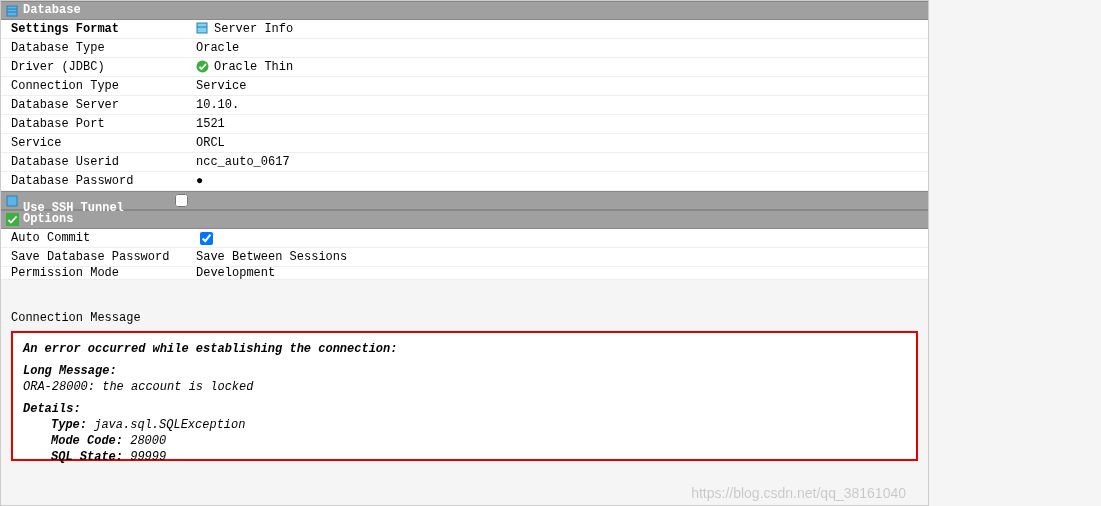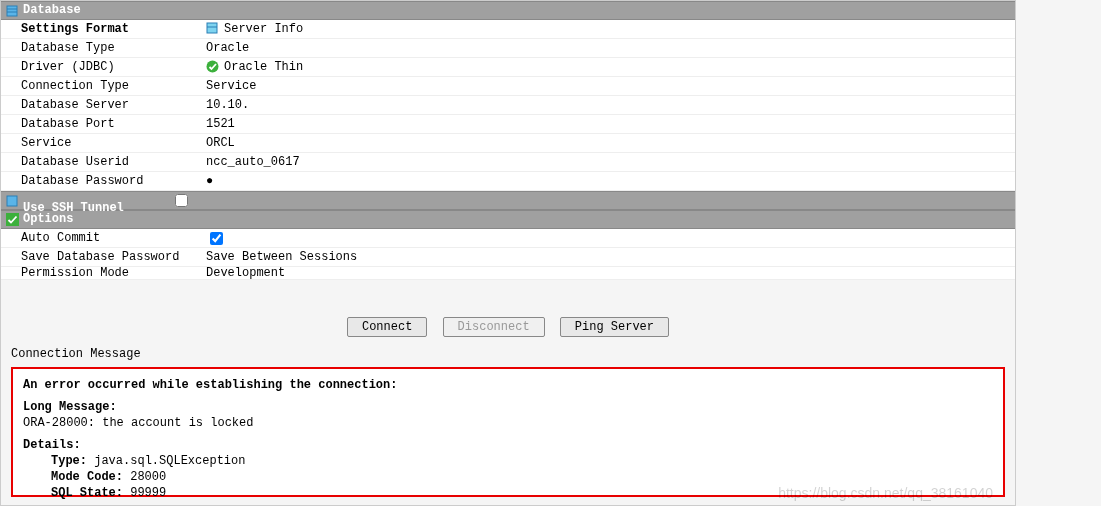--- a/index.html
+++ b/index.html
@@ -1,29 +1,29 @@
 <!DOCTYPE html>
 <html><head>
 <meta charset="utf-8">
 <style>
 html,body{margin:0;padding:0;font-family:"Courier New",monospace;font-size:12px;background:#f5f5f5;color:#000;}
-.container{width:1016px;height:506px;position:relative;overflow:hidden;border:1px solid #ccc;box-sizing:border-box;}
+.container{width:929px;height:506px;position:relative;overflow:hidden;border:1px solid #ccc;box-sizing:border-box;}
 .section-hdr{background:#a0a0a0;color:#fff;font-weight:bold;height:17px;line-height:17px;padding-left:4px;display:flex;align-items:center;border-top:1px solid #888;border-bottom:1px solid #888;}
 .section-hdr .icon{width:14px;height:14px;margin-right:4px;display:inline-flex;align-items:center;justify-content:center;}
 .row{display:flex;align-items:center;height:18px;border-bottom:1px solid #eee;background:#fff;}
-.row .label{width:170px;padding-left:10px;color:#000;margin-left:10px;}
+.row .label{width:170px;padding-left:10px;color:#000;}
 .row .value{display:flex;align-items:center;padding-left:15px;}
 .row .icon{width:14px;height:14px;margin-right:4px;display:inline-flex;}
 .checkbox{width:13px;height:13px;}
 .scroll-area{height:306px;overflow:hidden;}
 .btn-bar{text-align:center;padding:10px 0 6px;}
 button.btn{font-family:"Courier New",monospace;font-size:12px;padding:2px 14px;margin:0 4px;background:#e8e8e8;border:1px solid #888;border-radius:2px;cursor:pointer;}
 button.btn:disabled{color:#999;background:#f0f0f0;}
 .msg-label{padding:4px 12px 2px 10px;font-size:12px;}
-.msg-box{margin:4px 10px 24px 10px;border:2px solid #e80000;background:#fff;padding:8px 10px;height:130px;box-sizing:border-box;font-size:12px;line-height:16px;}
+.msg-box{margin:4px 10px 24px 10px;border:2px solid #e80000;background:#fff;padding:8px 10px;height:130px;box-sizing:border-box;font-size:12px;line-height:16px;font-style:italic;}
 .msg-box .title{font-weight:bold;margin-bottom:6px;}
 .msg-box .hdg{font-weight:bold;}
 .msg-box .indent{padding-left:28px;}
 .msg-box .k{font-weight:bold;}
 .watermark{position:absolute;right:22px;bottom:4px;color:rgba(0,0,0,0.18);font-family:Arial,sans-serif;font-size:14px;pointer-events:none;}
 </style>
 </head>
 <body>
 <div class="container">
 
@@ -123,25 +123,20 @@
     <div class="label">Save Database Password</div>
     <div class="value">Save Between Sessions</div>
   </div>
   <div class="row" style="height:12px;overflow:hidden;">
     <div class="label">Permission Mode</div>
     <div class="value">Development</div>
   </div>
 
 </div>
 
-<div class="btn-bar">
-  <button class="btn">Connect</button>
-  <button class="btn" disabled="">Disconnect</button>
-  <button class="btn">Ping Server</button>
-</div>
 
 <div class="msg-label">Connection Message</div>
 
 <div class="msg-box">
   <div class="title">An error occurred while establishing the connection:</div>
   <div><span class="hdg">Long Message:</span></div>
   <div>ORA-28000: the account is locked</div>
   <div style="height:6px"></div>
   <div><span class="hdg">Details:</span></div>
   <div class="indent"><span class="k">Type:</span><span> java.sql.SQLException</span></div>

